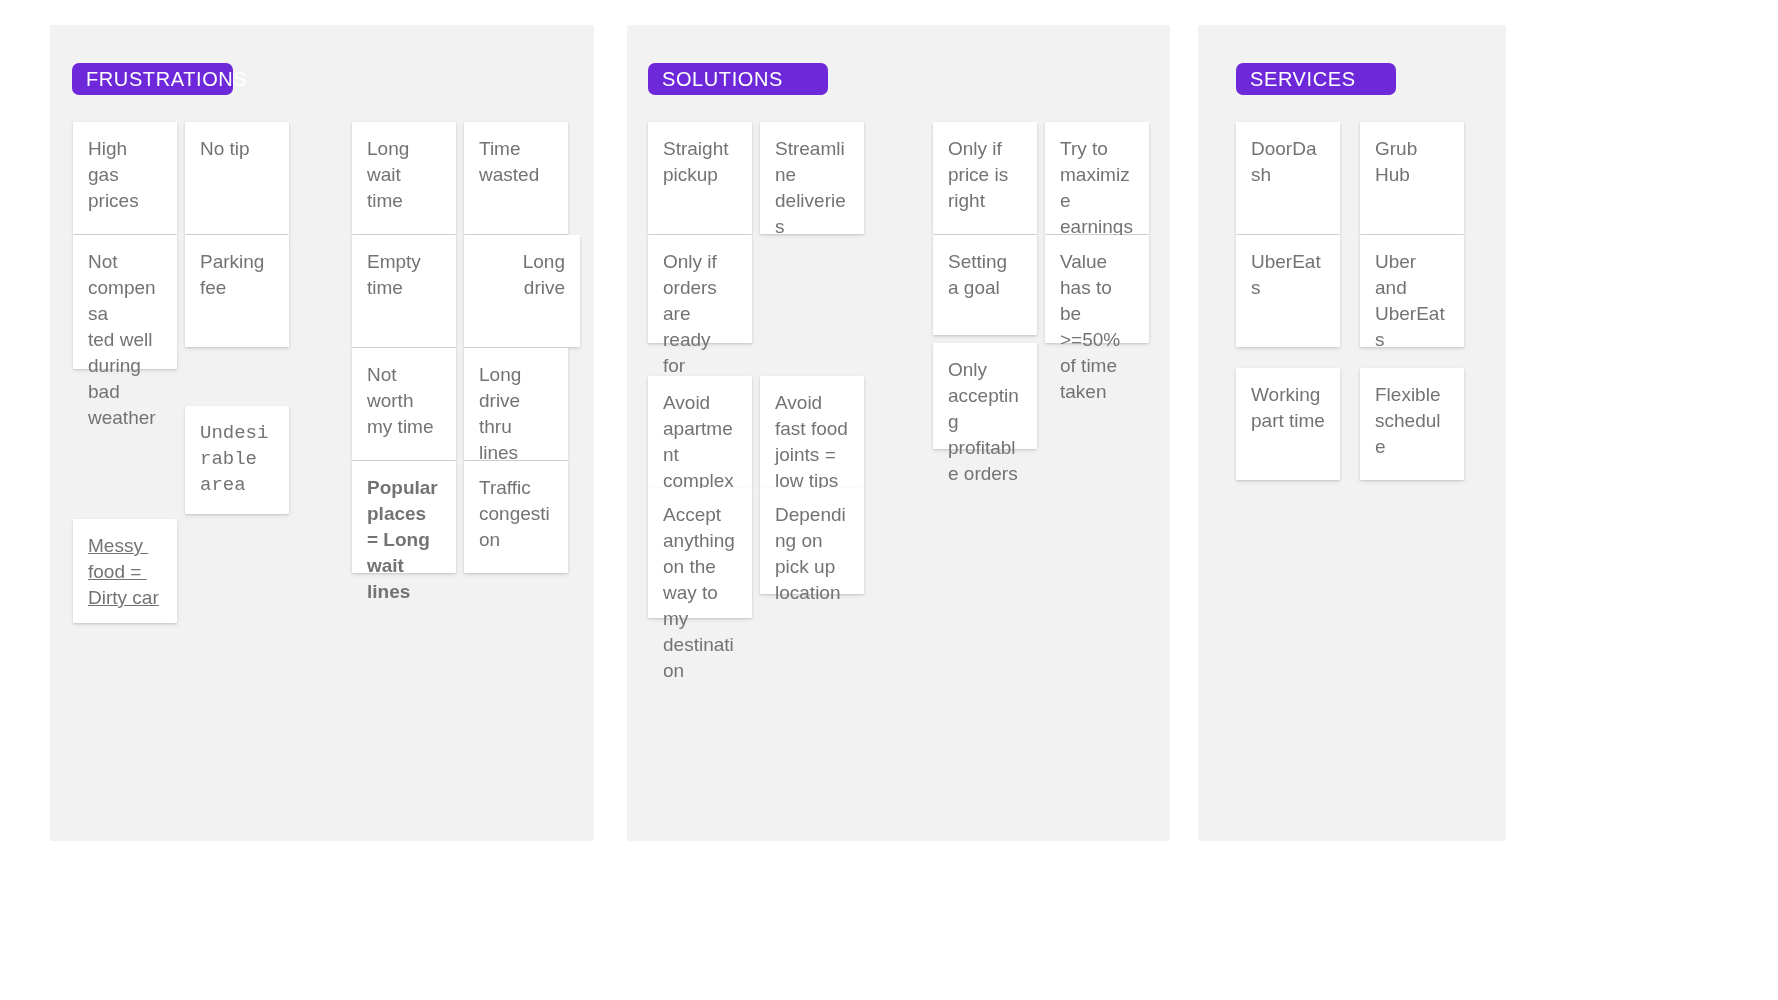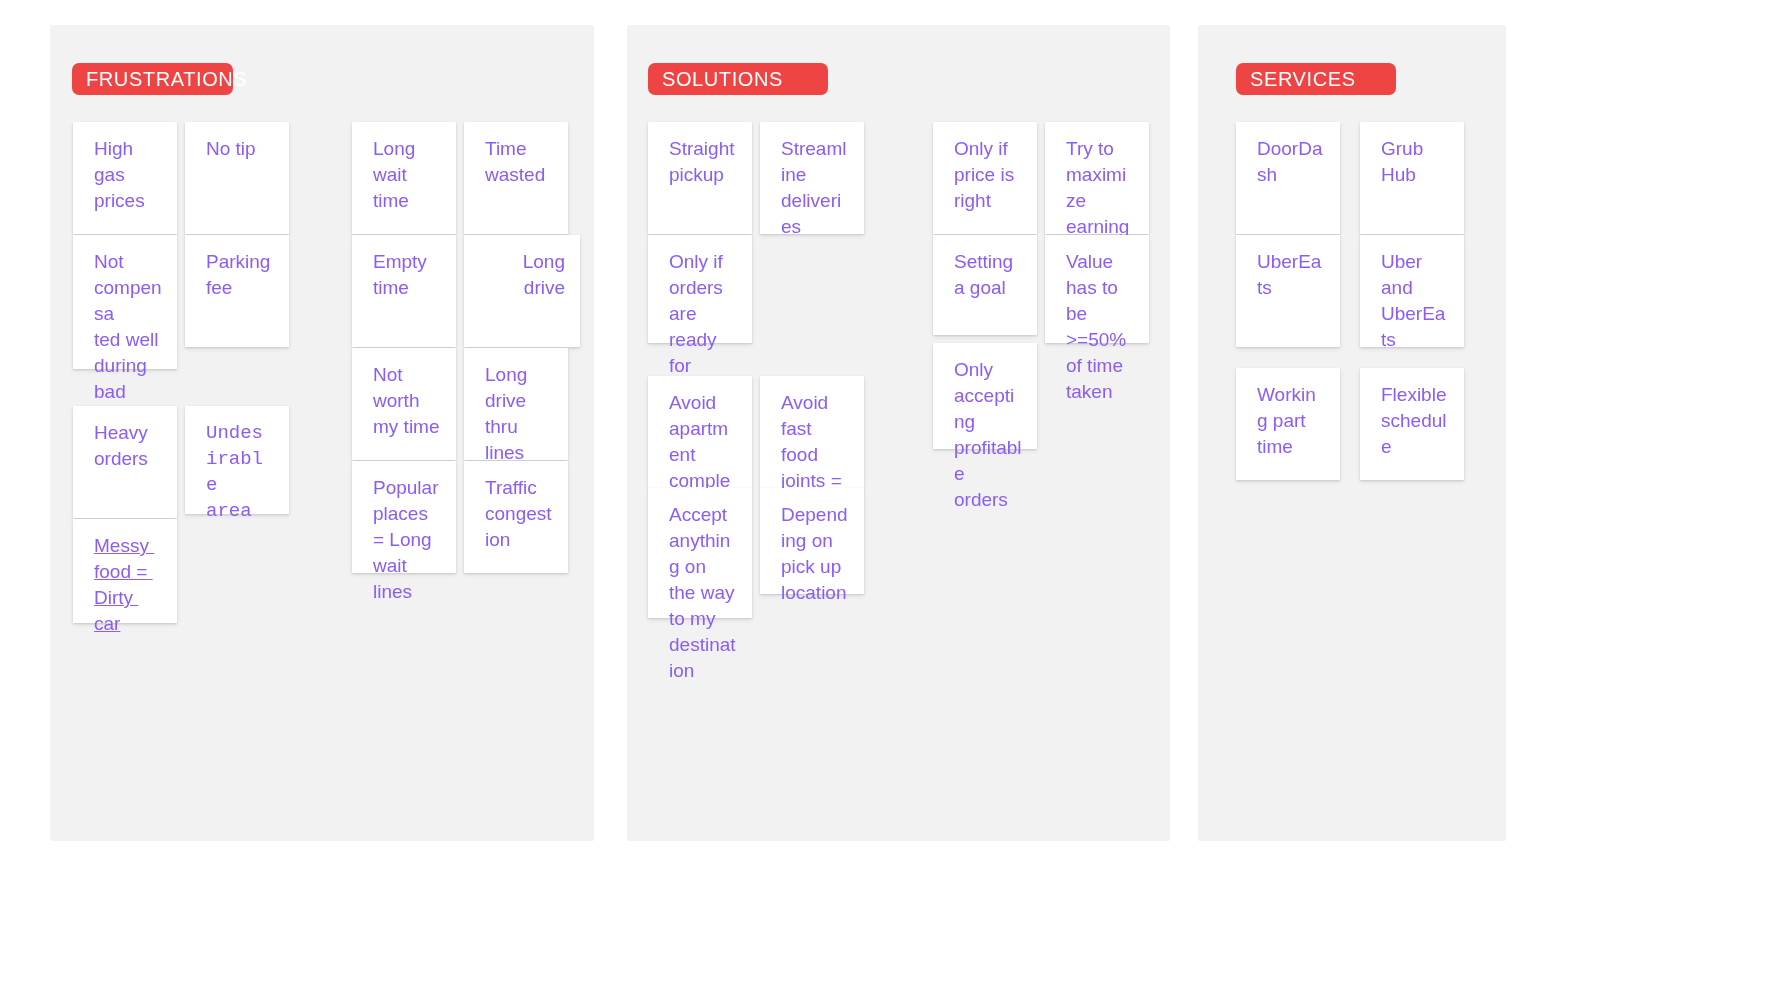--- a/index.html
+++ b/index.html
@@ -20,41 +20,41 @@
     inset: 0;
     background: #ffffff;
   }
   .panel {
     position: absolute;
     background: #f2f2f2;
     border-radius: 2px;
   }
   .group-pill {
     position: absolute;
-    background: #ef4444;
+    background: #6d28d9;
     color: #ffffff;
     border-radius: 7px;
     font-size: 20px;
     font-weight: 400;
     letter-spacing: 0.6px;
     display: flex;
     align-items: center;
     padding: 0 14px;
     height: 32px;
     box-sizing: border-box;
     font-family: "Liberation Sans", sans-serif;
   }
   .note {
     position: absolute;
     background: #ffffff;
     box-sizing: border-box;
-    padding: 14px 15px 10px 21px;
+    padding: 14px 15px 10px 15px;
     font-size: 19px;
     line-height: 26px;
-    color: #8b5cf6;
+    color: #737373;
     box-shadow: 0 1px 2px rgba(0,0,0,0.13), 0 2px 5px rgba(0,0,0,0.07);
     font-family: "Liberation Sans", sans-serif;
     word-wrap: break-word;
     overflow-wrap: break-word;
     white-space: pre-wrap;
   }
 </style>
 </head>
 <body>
 
@@ -62,31 +62,30 @@
 
   <div class="panel" style="left:50px; top:25px; width:544px; height:816px;"></div>
 
   <div class="group-pill" style="left:72px; top:63px; width:161px;">FRUSTRATIONS</div>
 
   <div class="note" style="left:73px; top:122px; width:104px; height:112px;">High gas prices</div>
   <div class="note" style="left:185px; top:122px; width:104px; height:112px;">No tip</div>
   <div class="note" style="left:73px; top:235px; width:104px; height:134px;">Not compensa
 ted well during bad weather</div>
   <div class="note" style="left:185px; top:235px; width:104px; height:112px;">Parking fee</div>
-  <div class="note" style="left:73px; top:406px; width:104px; height:112px;">Heavy orders</div>
   <div class="note" style="left:185px; top:406px; width:104px; height:108px;font-family:Liberation Mono, monospace;">Undesirable area</div>
   <div class="note" style="left:73px; top:519px; width:104px; height:104px;text-decoration:underline;">Messy food = Dirty car</div>
 
   <div class="note" style="left:352px; top:122px; width:104px; height:112px;">Long wait time</div>
   <div class="note" style="left:464px; top:122px; width:104px; height:112px;">Time wasted</div>
   <div class="note" style="left:352px; top:235px; width:104px; height:112px;">Empty time</div>
   <div class="note" style="left:464px; top:235px; width:116px; height:112px;text-align:right;">Long drive</div>
   <div class="note" style="left:352px; top:348px; width:104px; height:112px;">Not worth my time</div>
   <div class="note" style="left:464px; top:348px; width:104px; height:112px;">Long drive thru lines</div>
-  <div class="note" style="left:352px; top:461px; width:104px; height:112px;">Popular places = Long wait lines</div>
+  <div class="note" style="left:352px; top:461px; width:104px; height:112px;font-weight:bold;">Popular places = Long wait lines</div>
   <div class="note" style="left:464px; top:461px; width:104px; height:112px;">Traffic congestion</div>
 
   <div class="panel" style="left:627px; top:25px; width:543px; height:816px;"></div>
 
   <div class="group-pill" style="left:648px; top:63px; width:180px;">SOLUTIONS</div>
 
   <div class="note" style="left:648px; top:122px; width:104px; height:112px;">Straight pickup</div>
   <div class="note" style="left:760px; top:122px; width:104px; height:112px;">Streamline deliveries</div>
   <div class="note" style="left:648px; top:235px; width:104px; height:108px;">Only if orders are ready for pickup</div>
   <div class="note" style="left:648px; top:376px; width:104px; height:112px;">Avoid apartment complexes</div>

